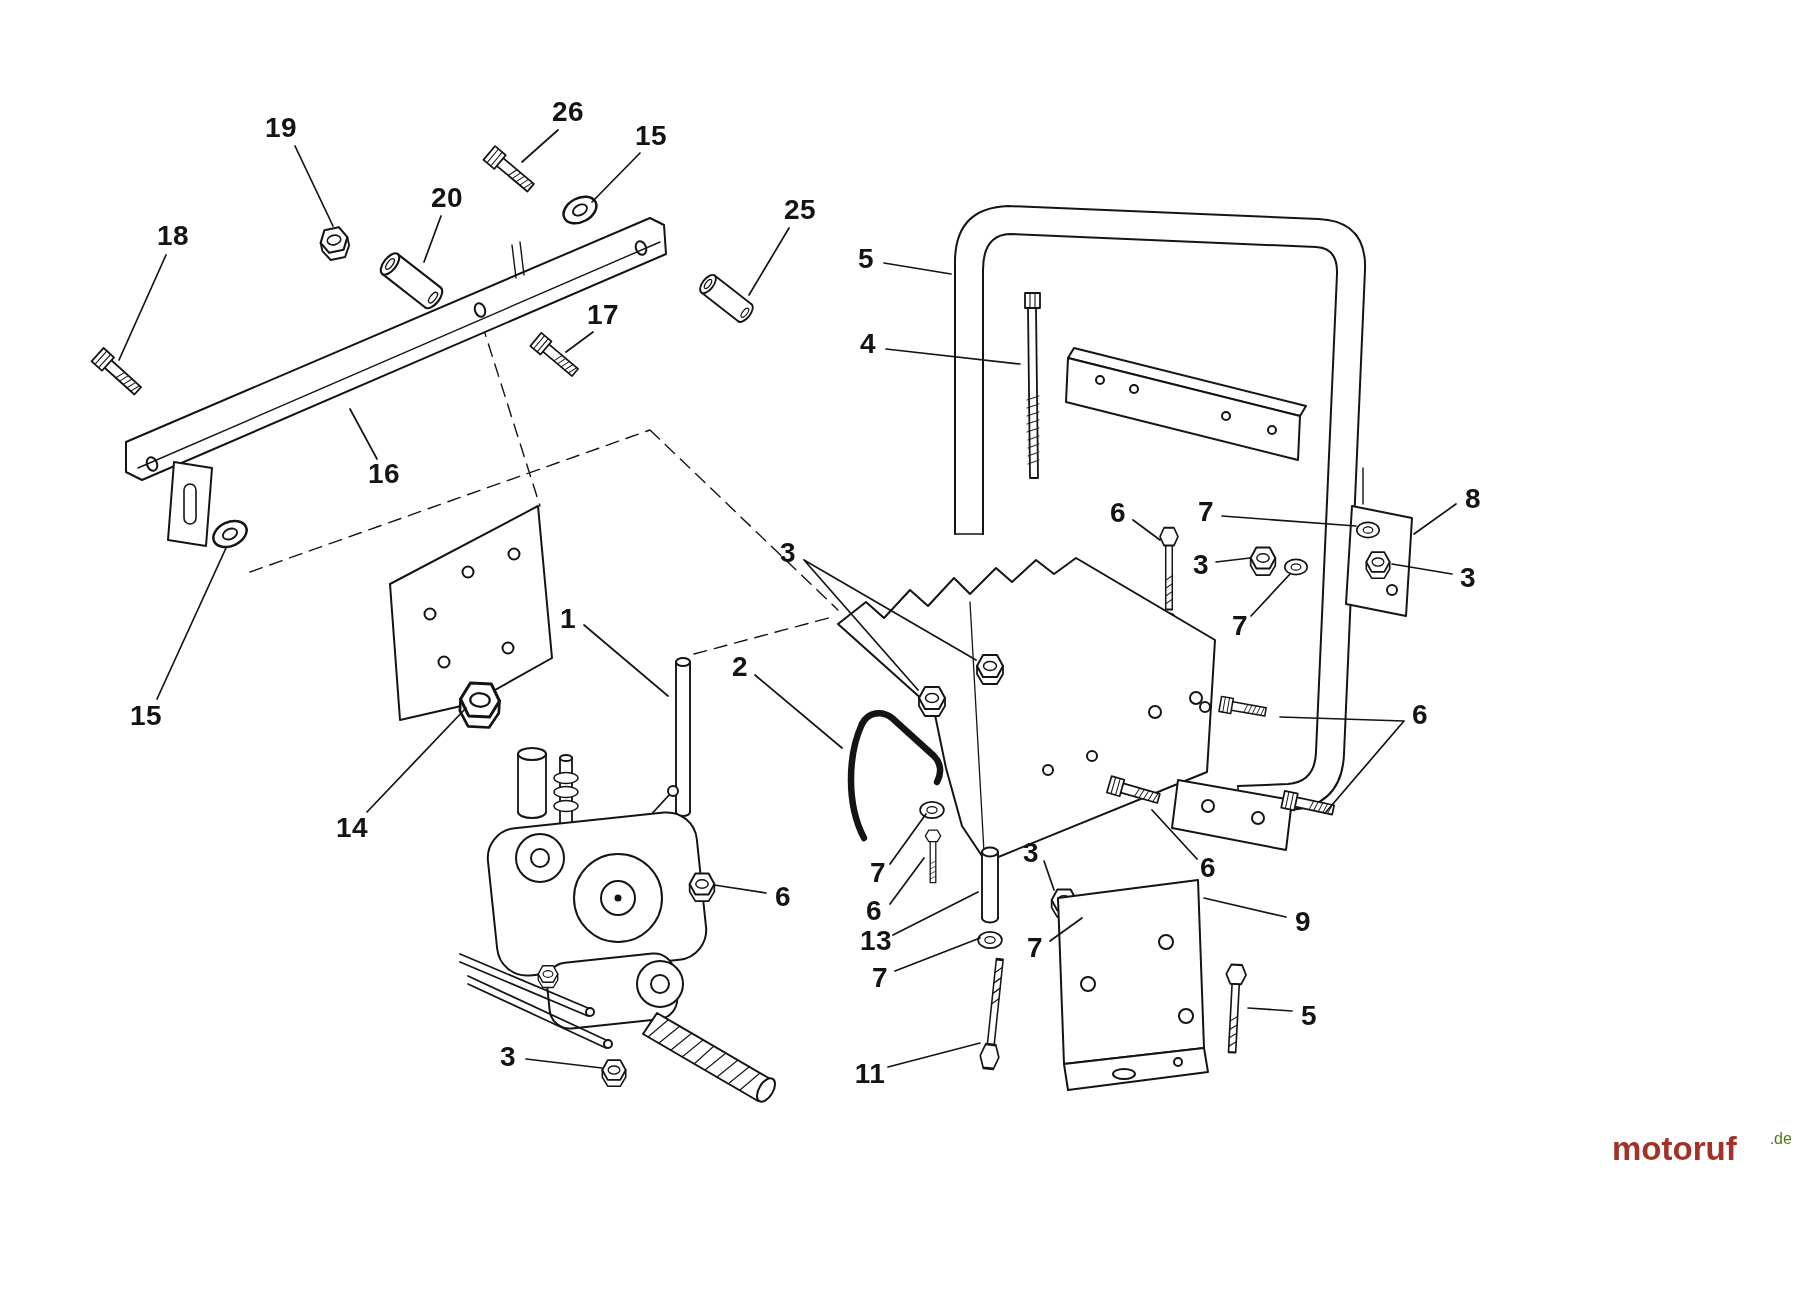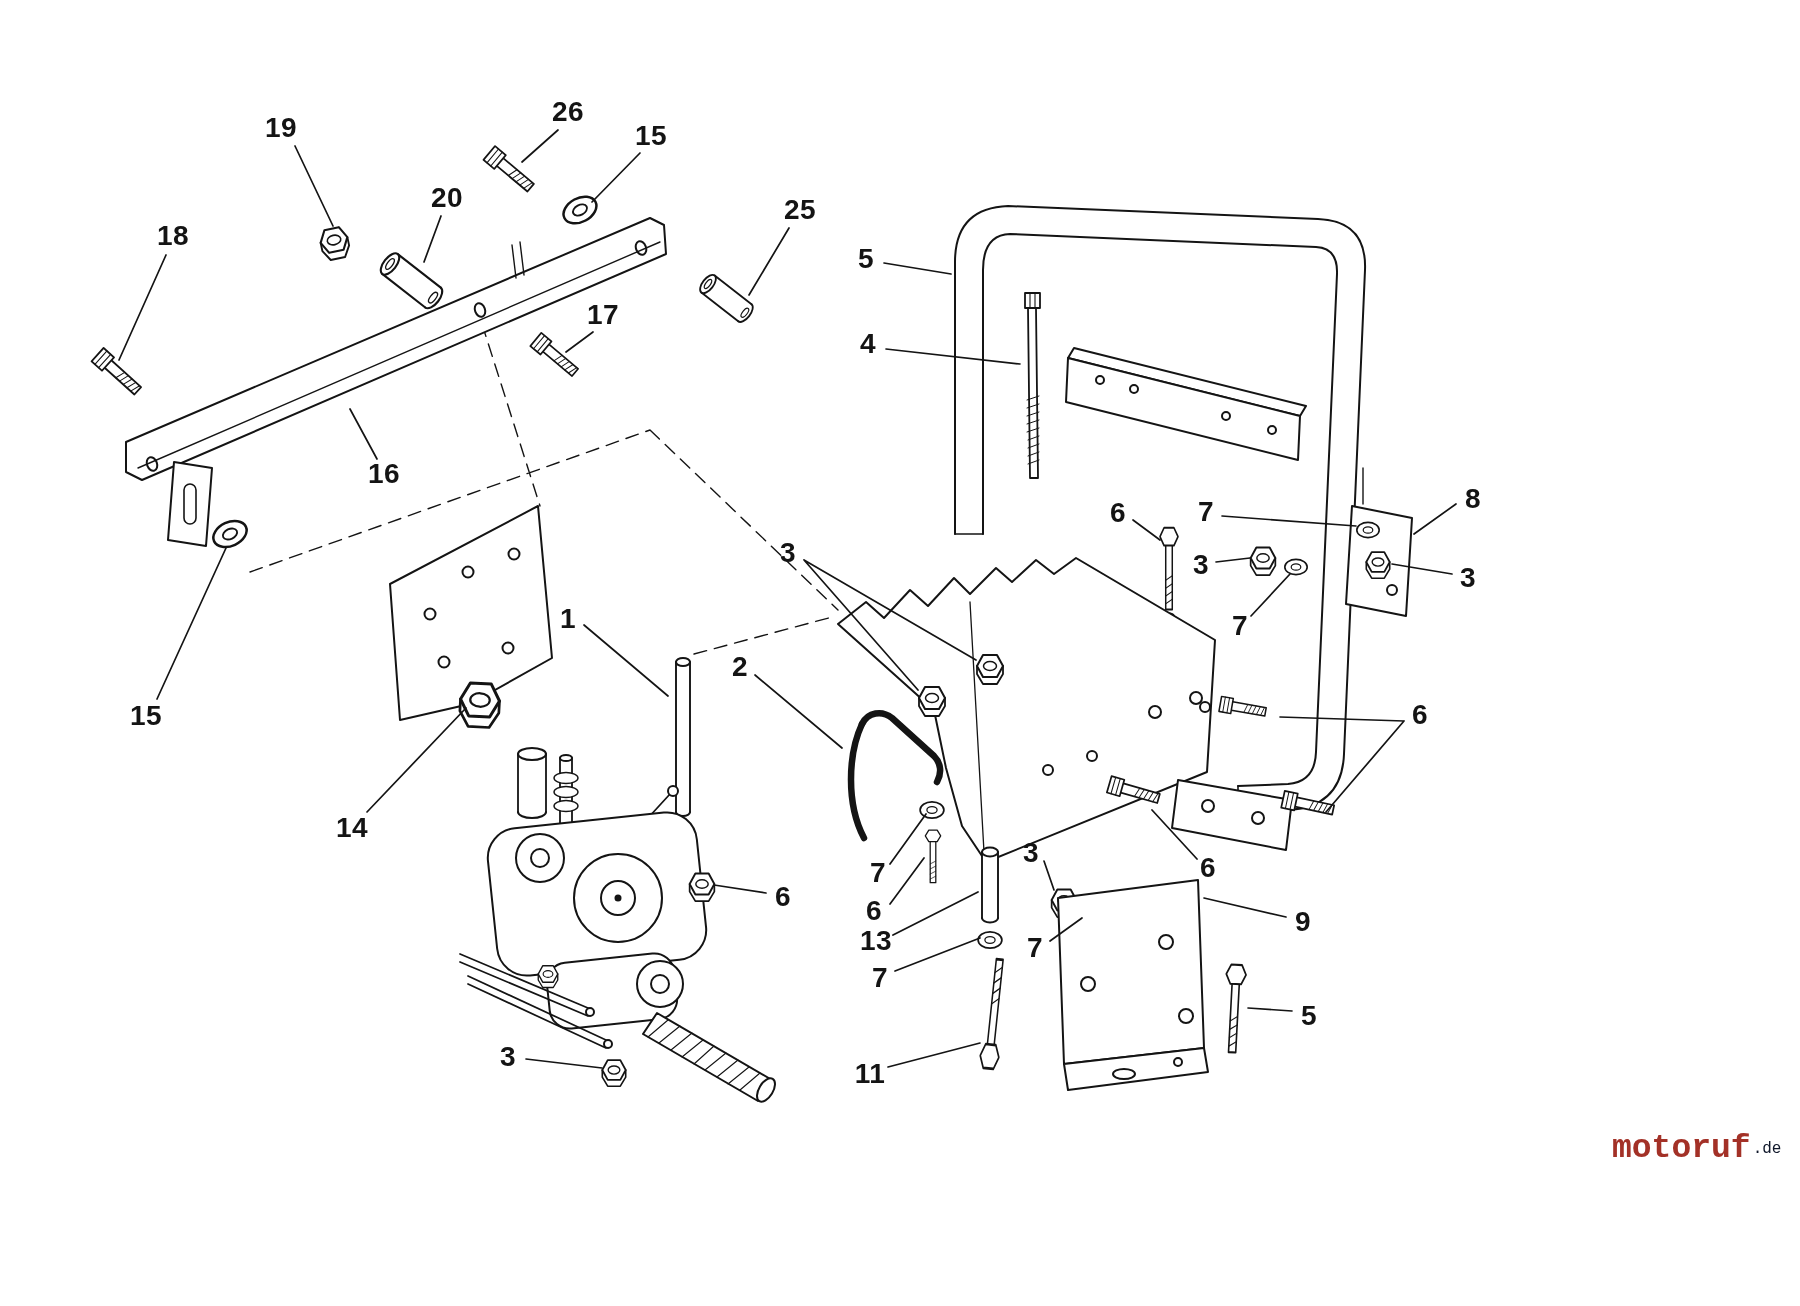--- a/index.html
+++ b/index.html
@@ -8,25 +8,26 @@
     background:#ffffff;font-family:"Liberation Sans",sans-serif;
   }
   #stage{position:absolute;inset:0;margin-top:12px;}
   svg{position:absolute;left:0;top:0;}
   .callout{
     position:absolute;transform:translate(-50%,-50%);
     font:700 28px "Liberation Sans",sans-serif;color:#141414;
     white-space:nowrap;letter-spacing:.5px;
   }
   .watermark{
-    position:absolute;left:1612px;top:1118px;display:flex;align-items:center;
-    font-family:Liberation Mono, monospace;
+    position:absolute;left:1612px;top:1118px;display:flex;align-items:flex-start;
+    font-family:Liberation Sans, sans-serif;
+    gap:31px;
   }
   .watermark .brand{font-size:33px;font-weight:bold;color:#a33127;}
-  .watermark .tld{font-size:16px;color:#0f172a;margin-left:2px;}
+  .watermark .tld{font-size:16px;color:#4d7c0f;margin-left:2px;}
 </style>
 </head>
 <body>
 
 <div id="stage">
 
 <svg width="1800" height="1306" viewBox="0 0 1800 1306">
   <defs>
     <g id="nut">
       <path d="M-13,0 L-13,8 L-7,18 L7,18 L13,8 L13,0" fill="#fff" stroke="#141414" stroke-width="1.8"></path>

